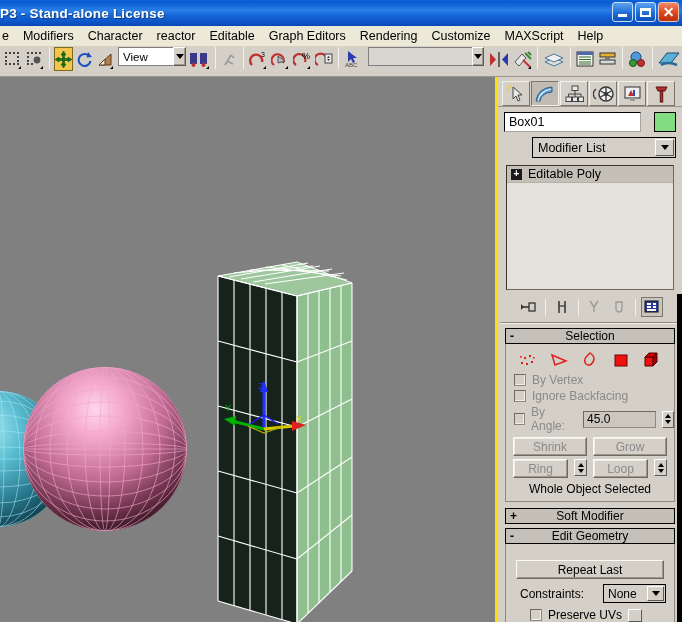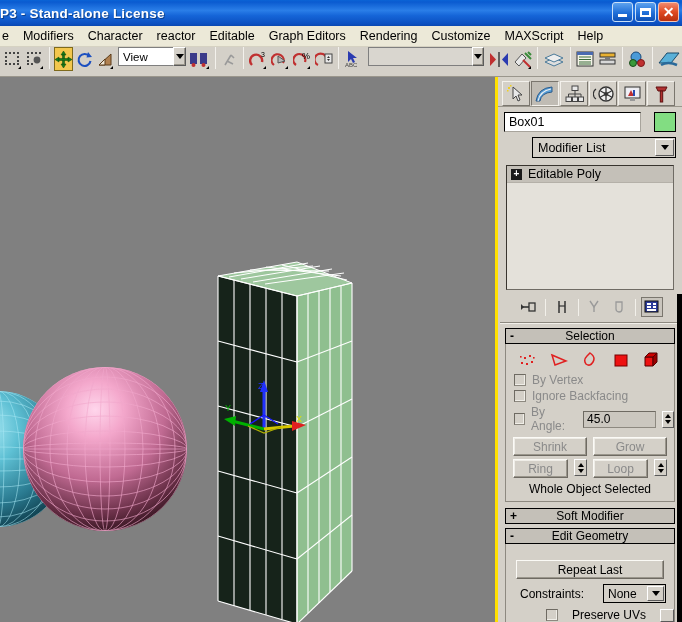--- a/index.html
+++ b/index.html
@@ -222,21 +222,21 @@
   .ddown {
     flex: 1; height: 19px; background: #d4d0c8; border: 1px solid #000;
     display:flex; align-items:center; position: relative; font-size: 12px; padding-left: 4px;
   }
   .ddown .arw2 {
     position:absolute; right:1px; top:1px; width:17px; height:15px; background:#d4d0c8;
     border:1px solid #fff; border-right-color:#5a5a5a; border-bottom-color:#5a5a5a;
     display:flex;align-items:center;justify-content:center;
   }
   .ddown .arw2::after { content:""; border-left:4px solid transparent;border-right:4px solid transparent;border-top:5px solid #000;}
-  .uvrow { display:flex; align-items:center; gap:14px; padding: 5px 0 0 24px; font-size: 12px; justify-content: flex-end; }
+  .uvrow { display:flex; align-items:center; gap:6px; padding: 5px 0 0 24px; font-size: 12px; }
   .sq-btn { width:14px;height:13px;background:#d4d0c8;border:1px solid #fff;
             border-right-color:#5a5a5a;border-bottom-color:#5a5a5a; }
   .scrollcol { position:absolute; right:0; top:215px; width:5px; height:330px; background:#000; }
 </style>
 </head>
 <body>
 
 <div id="app">
 
   <div class="titlebar">

